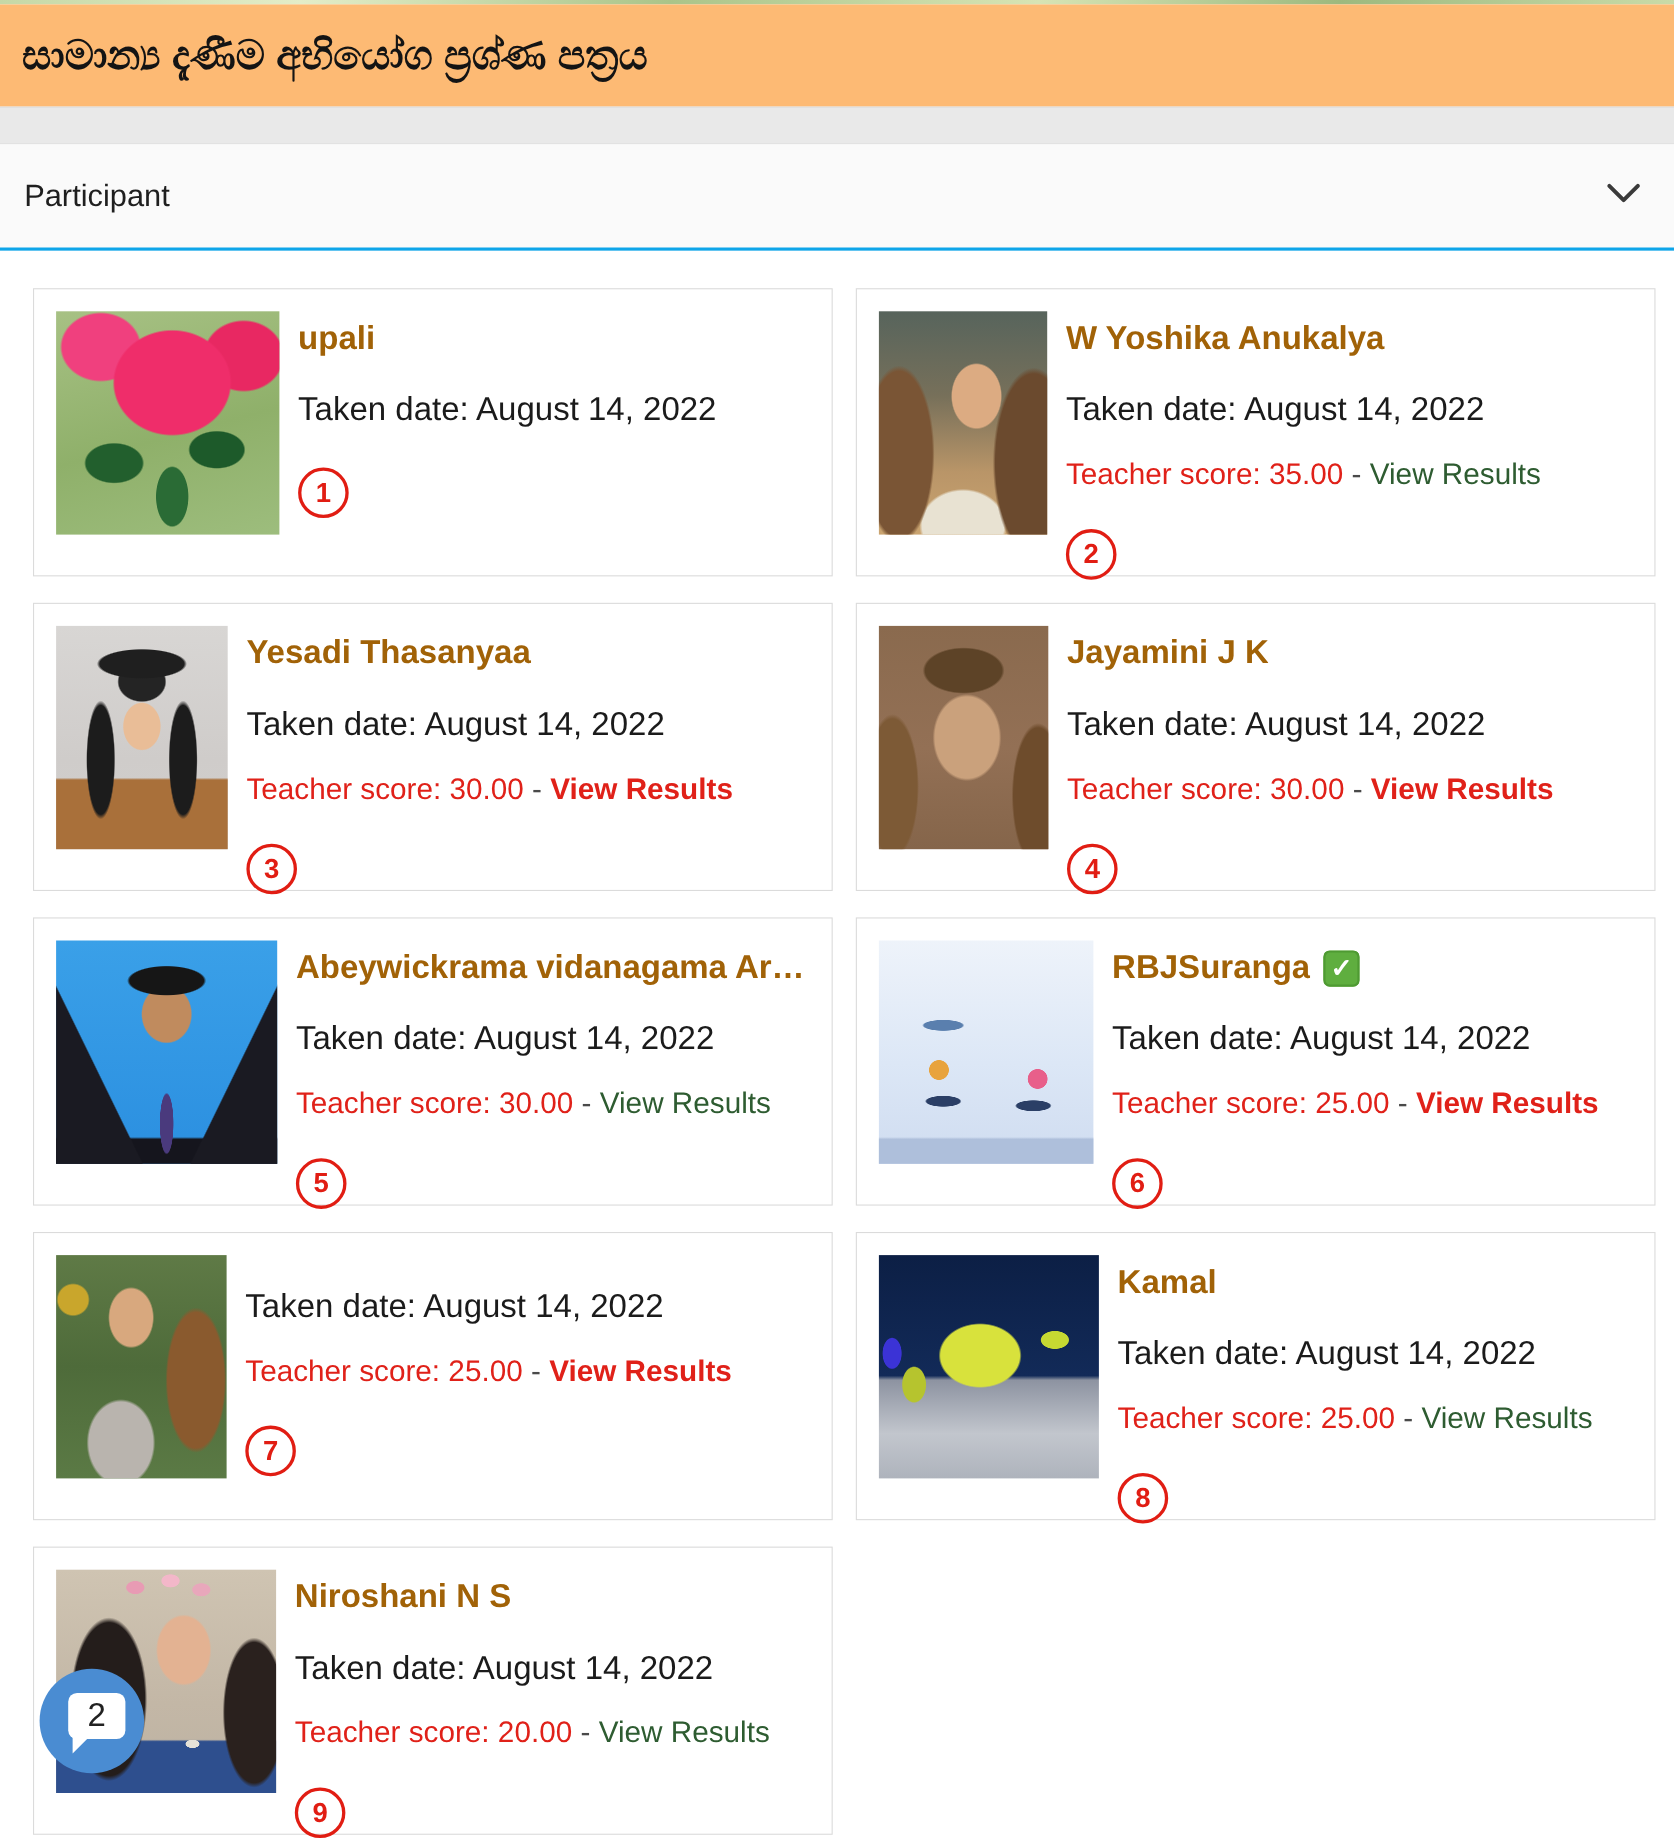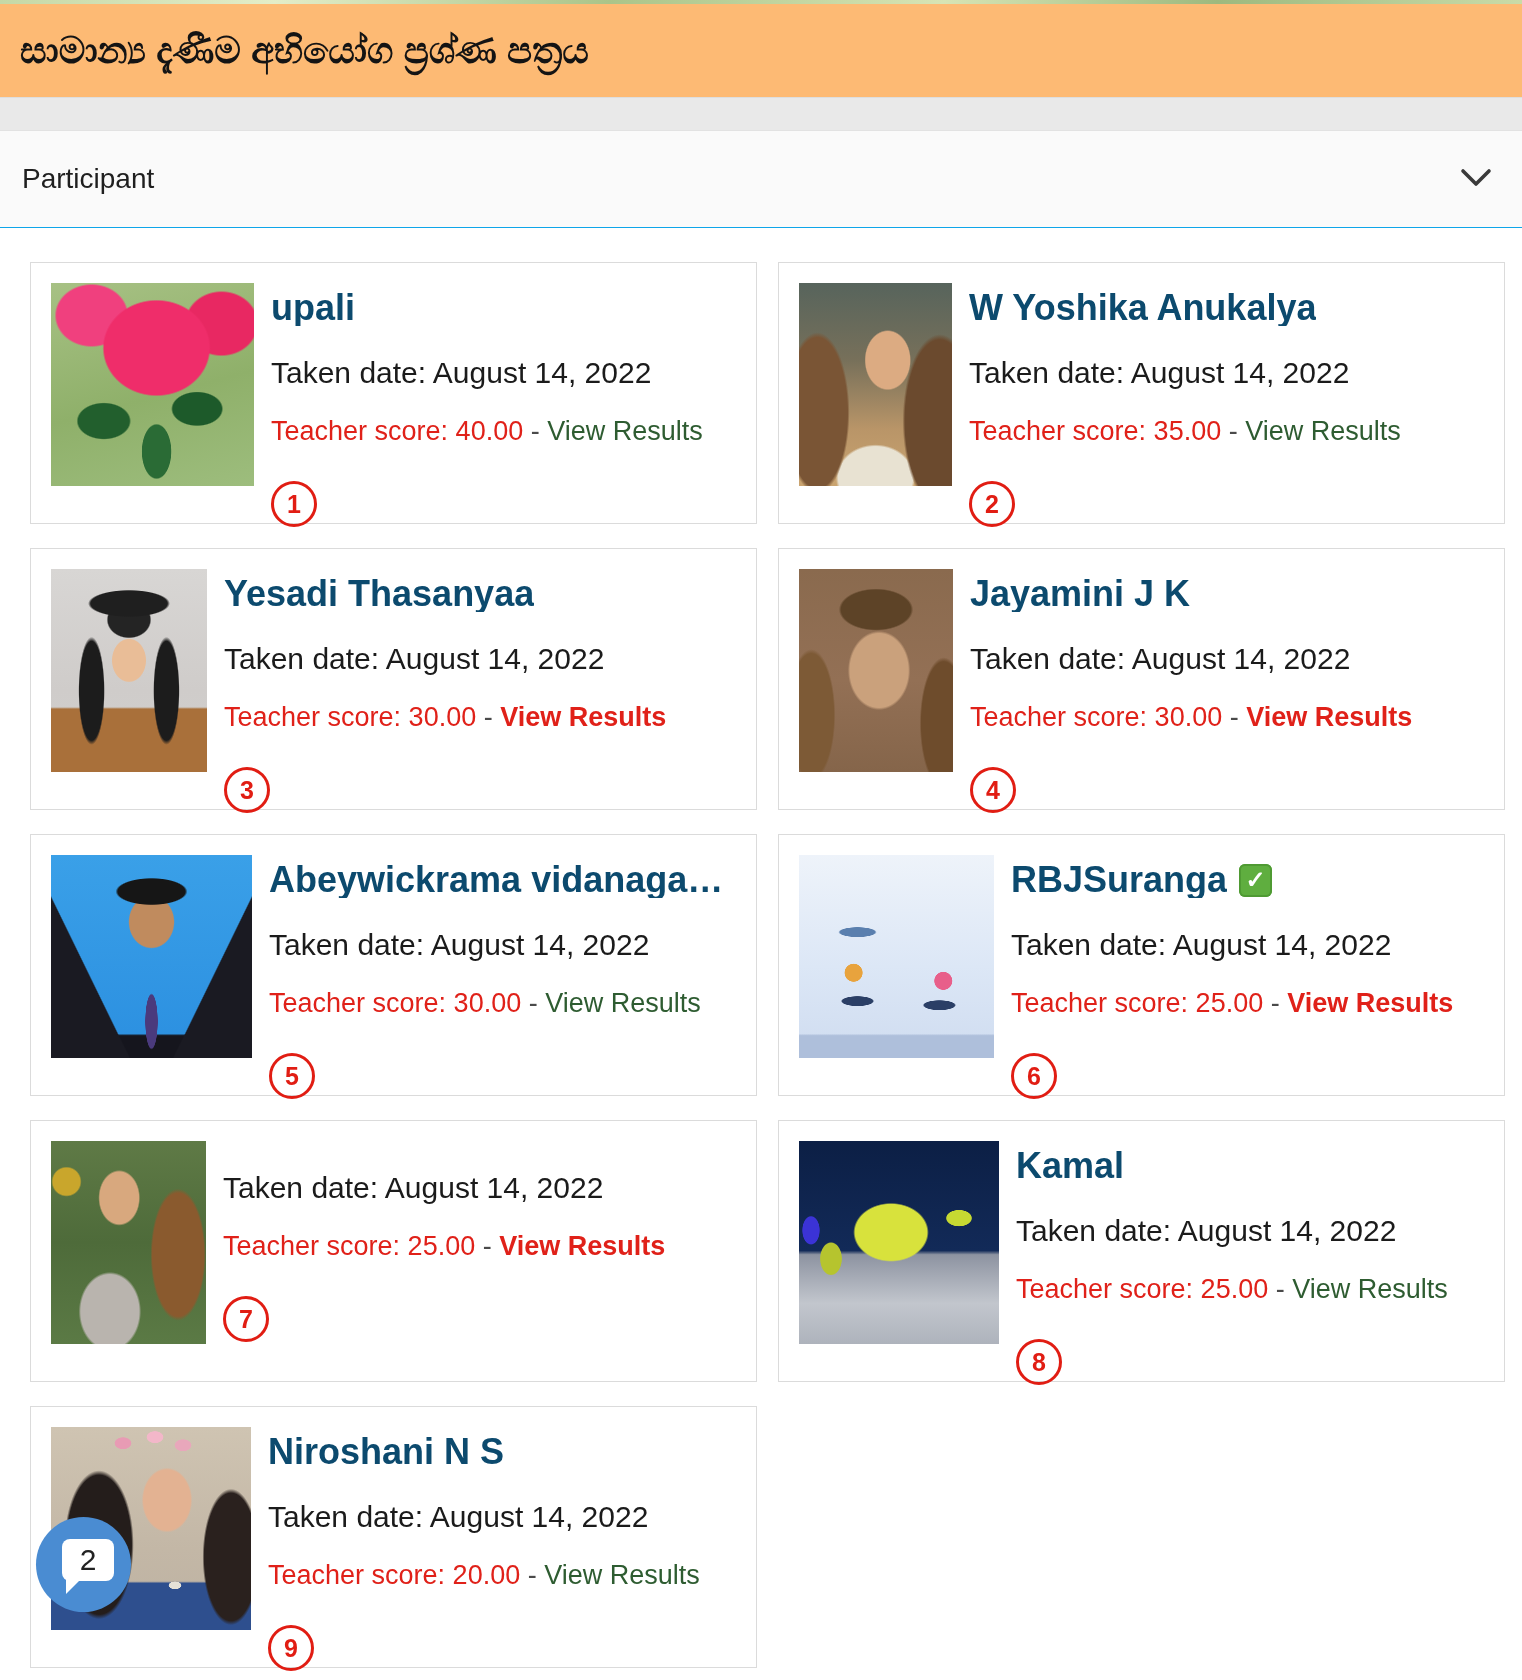--- a/index.html
+++ b/index.html
@@ -11,33 +11,33 @@
   
   .top-strip{height:4px;width:100%;
     background:linear-gradient(90deg,#c5d8a6 0%,#e3edc8 18%,#aac489 40%,#d7e4b4 62%,#9db97e 80%,#c9dba8 100%);}
   
   .page-header{height:93px;background:#fdba74;display:flex;align-items:center;padding:0 20px;box-sizing:border-box;}
   .page-title{font-size:37px;font-weight:600;color:#141414;white-space:nowrap;}
   
   .gray-band{height:32px;background:#e9e9e9;border-top:1px solid #dedede;}
   
   .participant-bar{height:98px;box-sizing:border-box;background:#fafafa;
-    border-top:1px solid #e2e2e2;border-bottom:1px solid #0ea5e9;
+    border-top:1px solid #e2e2e2;border-bottom:3px solid #0ea5e9;
     display:flex;align-items:center;justify-content:space-between;padding:0 30px 0 22px;cursor:pointer;}
   .participant-label{font-size:28px;color:#1f1f1f;}
   .chevron{flex:none;}
   
   .cards-grid{padding:34px 16px 0 30px;display:grid;grid-template-columns:repeat(2,727px);
     column-gap:21px;row-gap:24px;background:#fff;}
   .card{height:262px;box-sizing:border-box;background:#fff;border:1px solid #dbdbdb;
     padding:20px;display:flex;align-items:flex-start;}
   .photo{height:203px;flex:none;margin-right:17px;}
   .info{flex:1;min-width:0;}
   .name-row{margin-top:7px;display:flex;align-items:center;overflow:hidden;}
-  .name{font-size:36px;line-height:36px;font-weight:700;color:#0c4a6e;text-decoration:none;
+  .name{font-size:30px;line-height:36px;font-weight:700;color:#a16207;text-decoration:none;
     overflow:hidden;text-overflow:ellipsis;white-space:nowrap;display:block;max-width:100%;}
   .check-badge{flex:none;width:33px;height:33px;margin-left:12px;background:#5fae3f;border-radius:6px;
     color:#fff;font-size:24px;font-weight:700;display:flex;align-items:center;justify-content:center;
     box-shadow:inset 0 0 0 2px #4f9a33;}
   .date{margin-top:29px;font-size:30px;line-height:36px;color:#1b1b1b;}
   .score{margin-top:25px;font-size:27px;line-height:31px;white-space:nowrap;}
   .score-red{color:#e02119;}
   .dash{color:#4a4a4a;}
   .vr{text-decoration:none;}
   .vr-green{color:#2e5c31;font-weight:500;}
@@ -142,21 +142,20 @@
 
 <div class="cards-grid">
     <div class="card">
     <div class="photo ph-roses"></div>
     <div class="info">
       <div class="name-row">
         <a class="name" href="#">upali</a>
 
       </div>
       <div class="date"><span class="date-prefix">Taken date:</span> <span class="date-val">August 14, 2022</span></div>
-      <div class="score"><span class="score-red"><span>Teacher score:</span> <span class="score-val">40.00</span></span> <span class="dash">-</span> <a class="vr vr-green" href="#">View Results</a></div>
       <div class="num">1</div>
     </div>
   </div>
     <div class="card">
     <div class="photo ph-yoshika"></div>
     <div class="info">
       <div class="name-row">
         <a class="name" href="#">W Yoshika Anukalya</a>
 
       </div>

